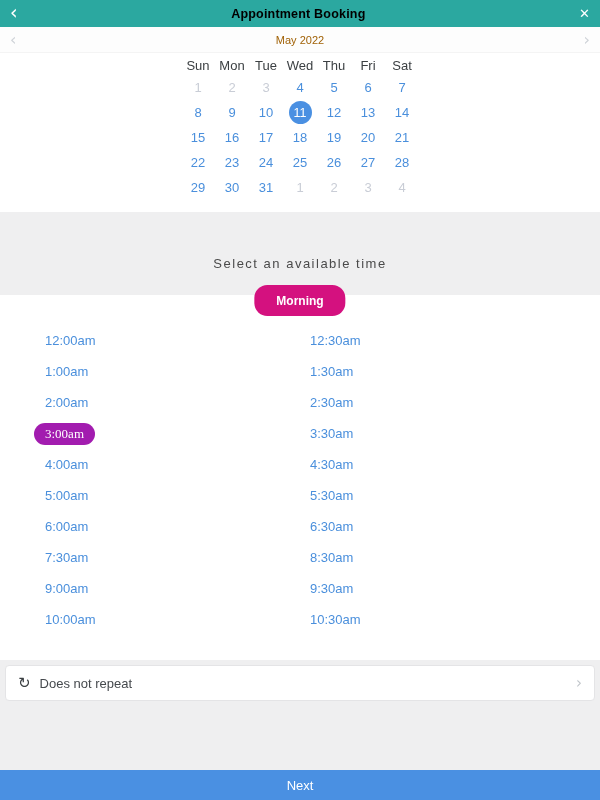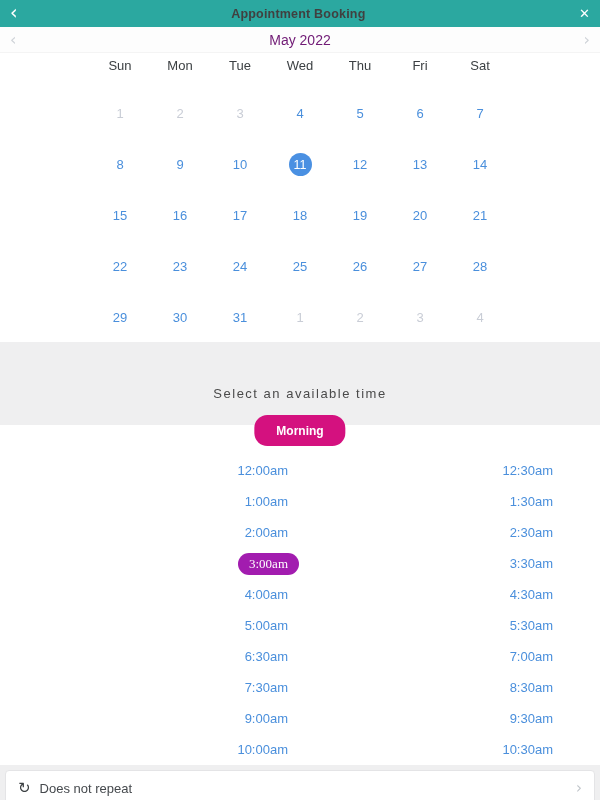--- a/index.html
+++ b/index.html
@@ -11,34 +11,34 @@
   }
   .app { width:600px; height:800px; display:flex; flex-direction:column; overflow:hidden; }
 
   
   .header {
     flex:0 0 27px; background:#2BA8A0;
     display:flex; align-items:center; justify-content:space-between;
     padding:0 10px;
   }
   .header .back-chev { color:#fff; font-size:19px; line-height:1; font-family:"DejaVu Sans",sans-serif; cursor:pointer; margin-top:-2px; }
-  .header .title { color:#404040; font-size:12.5px; font-weight:700; letter-spacing:.2px; }
+  .header .title { color:#000000; font-size:12.5px; font-weight:700; letter-spacing:.2px; }
   .header .close-x { color:#fff; font-size:13px; line-height:1; font-family:"DejaVu Sans",sans-serif; cursor:pointer; }
 
   
   .month-nav {
     flex:0 0 26px; background:#fdfdfd; border-bottom:1px solid #f4f4f4;
     display:flex; align-items:center; justify-content:space-between; padding:0 10px;
   }
   .month-nav .chev { color:#cfd3d8; font-size:16px; line-height:1; font-family:"DejaVu Sans",sans-serif; cursor:pointer; }
-  .month-label { color:#701a75; font-size:14px; }
+  .month-label { color:#a16207; font-size:11px; }
 
   
   .calendar { flex:0 0 147px; background:#fff; padding-top:2px; }
-  .cal-grid { display:grid; grid-template-columns:repeat(7,34px); justify-content:center;gap:26px; }
+  .cal-grid { display:grid; grid-template-columns:repeat(7,34px); justify-content:center; }
   .dow { height:20px; display:flex; align-items:center; justify-content:center; color:#3c4043; font-size:13px; }
   .day-cell { height:25px; display:flex; align-items:center; justify-content:center; cursor:pointer; }
   .day { font-size:13px; color:#4A8FDC; }
   .day.disabled { color:#C9CDD6; cursor:default; }
   .day.selected {
     width:23px; height:23px; border-radius:50%;
     background:#4A90E2; color:#fff; font-size:12.5px;
     display:flex; align-items:center; justify-content:center;
   }
 
@@ -52,21 +52,21 @@
     position:absolute; left:50%; bottom:-21px; transform:translateX(-50%);
     height:31px; padding:0 22px; border-radius:13px; border:none;
     background:#D4117F; color:#fff; font-size:12px; font-weight:700;
     display:flex; align-items:center; z-index:2; cursor:pointer;
     font-family:"Liberation Sans","DejaVu Sans",sans-serif;
   }
 
   
   .time-section { flex:1 1 auto; background:#fff; padding-top:30px; }
   .time-grid { display:grid; grid-template-columns:265px 265px; margin-left:34px; }
-  .time-cell { height:31px; display:flex; align-items:center; justify-content:flex-end; }
+  .time-cell { height:31px; display:flex; align-items:center; justify-content:flex-start; }
   .time { font-size:13px; color:#4A8FDC; padding:3px 11px; border-radius:12px; cursor:pointer; }
   .time.selected { background:#a21caf; color:#fff;font-family:Liberation Serif, serif; }
 
   
   .repeat-section { flex:0 0 110px; background:#EFEFF0; padding:5px; }
   .repeat-card {
     height:36px; background:#fff; border:1px solid #e4e4e6; border-radius:4px;
     display:flex; align-items:center; padding:0 12px; cursor:pointer;
   }
   .repeat-icon { font-size:15px; color:#3c4043; margin-right:9px; line-height:1; font-family:"DejaVu Sans",sans-serif; }
@@ -251,24 +251,24 @@
         <div class="time-cell">
           <span class="time">4:30am</span>
         </div>
         <div class="time-cell">
           <span class="time">5:00am</span>
         </div>
         <div class="time-cell">
           <span class="time">5:30am</span>
         </div>
         <div class="time-cell">
+          <span class="time">6:00am</span>
+        </div>
+        <div class="time-cell">
           <span class="time">6:30am</span>
-        </div>
-        <div class="time-cell">
-          <span class="time">7:00am</span>
         </div>
         <div class="time-cell">
           <span class="time">7:30am</span>
         </div>
         <div class="time-cell">
           <span class="time">8:30am</span>
         </div>
         <div class="time-cell">
           <span class="time">9:00am</span>
         </div>

